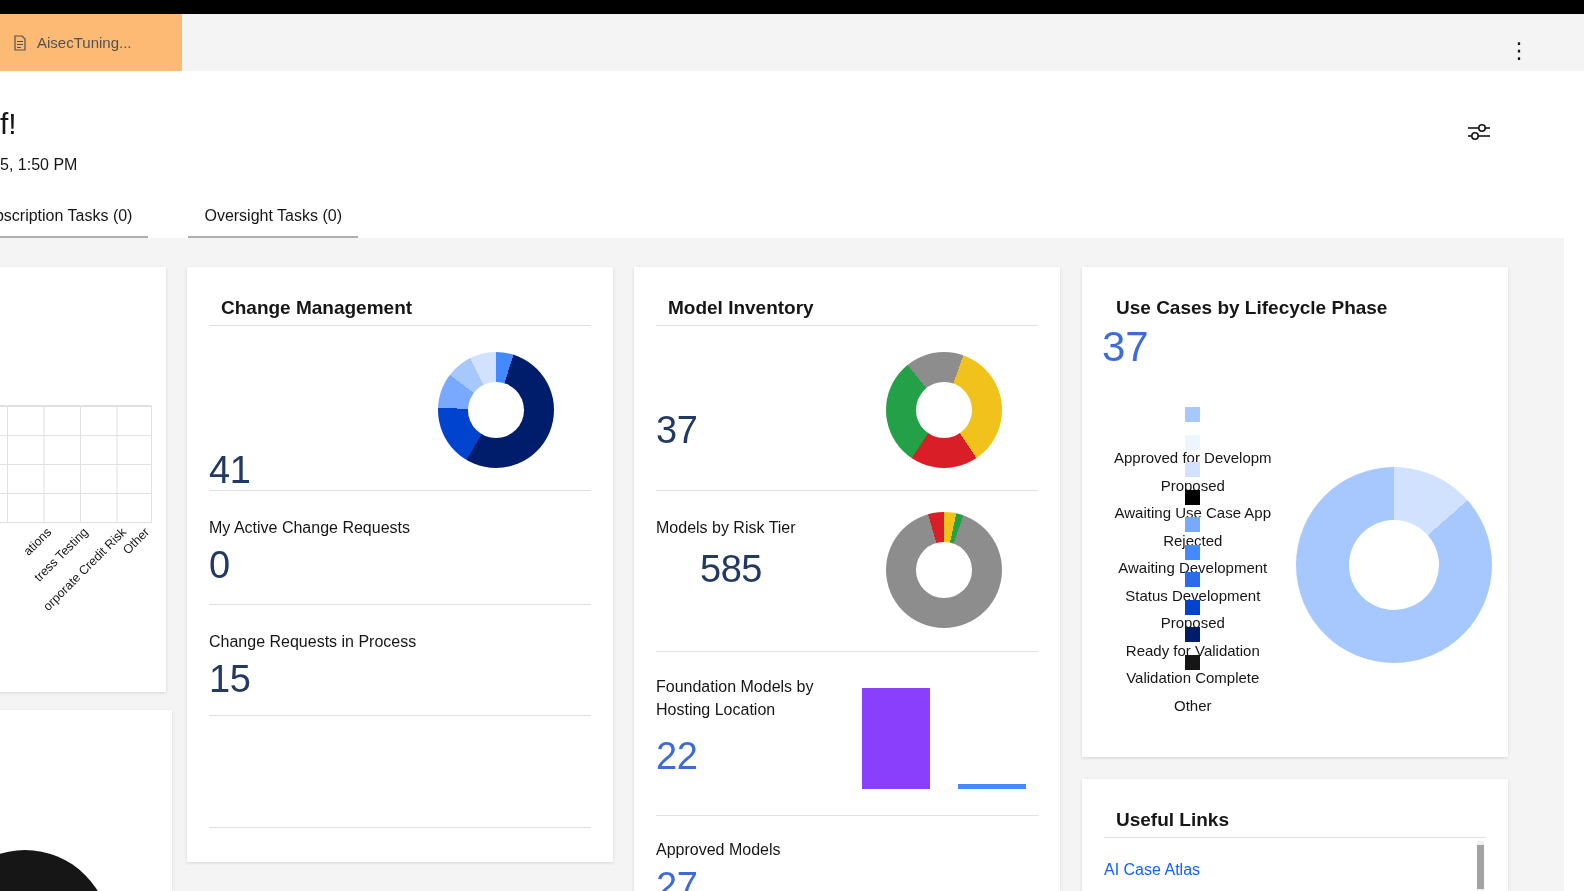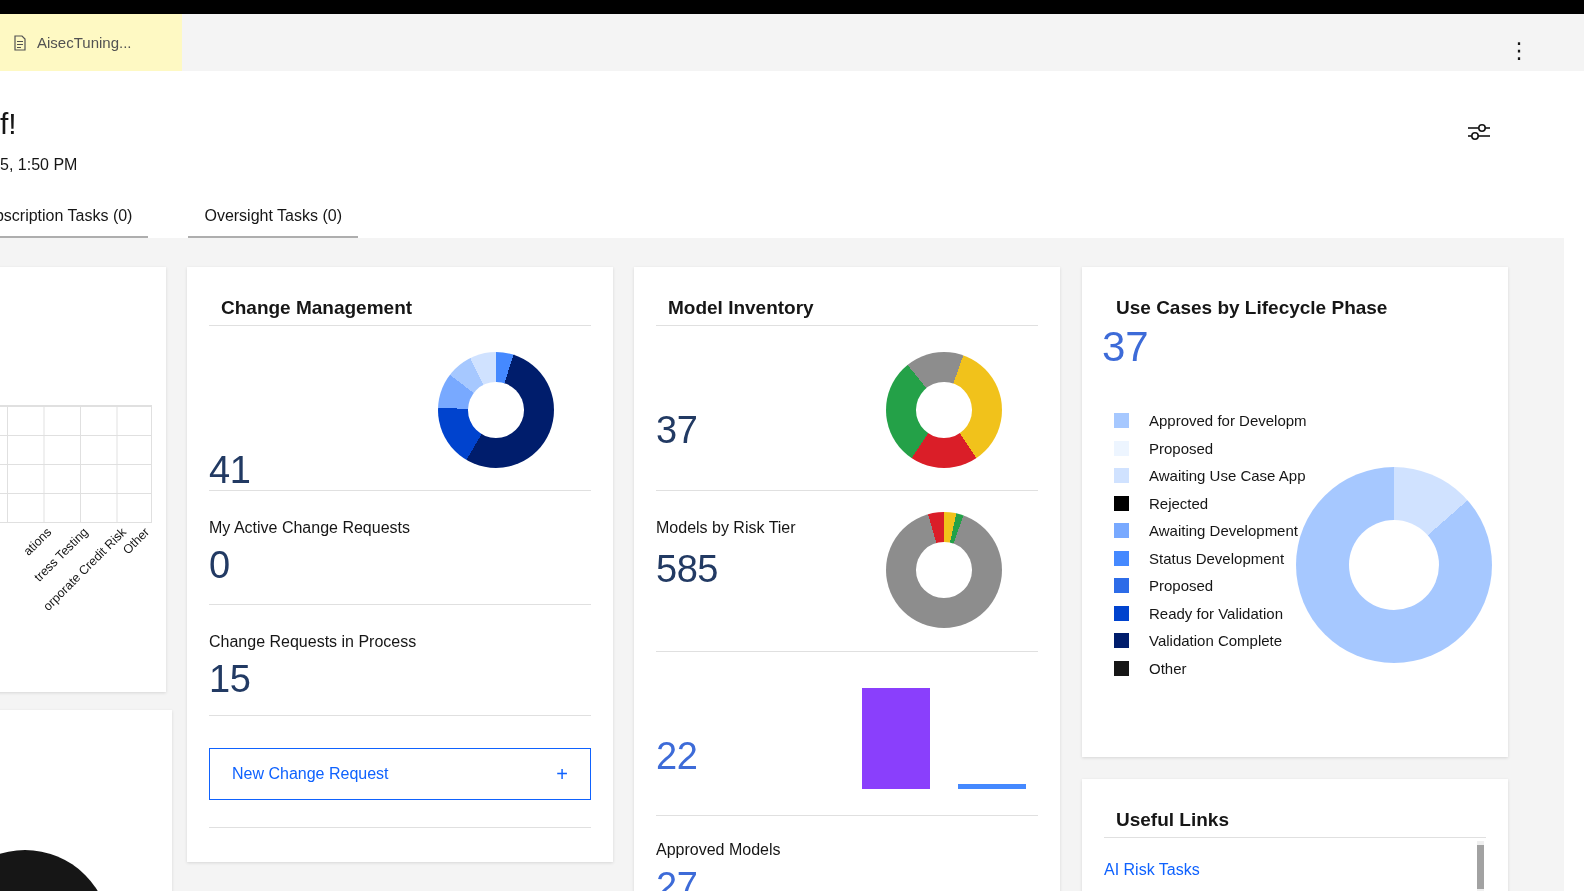--- a/index.html
+++ b/index.html
@@ -1,20 +1,20 @@
 <!DOCTYPE html>
 <html><head>
 <meta charset="utf-8">
 <style>
   html,body{margin:0;padding:0;}
   body{width:1584px;height:891px;position:relative;overflow:hidden;background:#fff;
        font-family:"Liberation Sans",sans-serif;color:#161616;}
   .topbar{position:absolute;left:0;top:0;width:1584px;height:14px;background:#000;}
   .tabstrip{position:absolute;left:0;top:14px;width:1584px;height:57px;background:#f4f4f4;}
-  .browser-tab{position:absolute;left:0;top:0;width:182px;height:57px;background:#fef9c3;
+  .browser-tab{position:absolute;left:0;top:0;width:182px;height:57px;background:#fdba74;
        display:flex;align-items:center;gap:9px;padding:16px 12px;box-sizing:border-box;
        color:#525252;font-size:15px;cursor:pointer;}
   .kebab{position:absolute;left:1508px;top:40px;font-size:22px;color:#161616;cursor:pointer;line-height:1;}
   .app-header{position:absolute;left:0;top:71px;width:1584px;height:167px;background:#fff;}
   .greeting{position:absolute;left:0;top:36px;font-size:30px;font-weight:400;}
   .timestamp{position:absolute;left:0;top:85px;font-size:16px;}
   .filter-btn{position:absolute;left:1462px;top:46px;width:34px;height:32px;background:none;border:none;cursor:pointer;padding:0;}
   .nav-tabs{position:absolute;left:-30px;bottom:0;display:flex;}
   .nav-tab{padding:0 16px 11px;font-size:16px;color:#161616;border-bottom:2px solid #aeaeae;
        margin-right:40px;cursor:pointer;white-space:nowrap;}
@@ -39,21 +39,21 @@
   .donut-cut{left:200px;top:140px;width:170px;height:170px;}
   .donut-cut::after{inset:30%;}
   .cta-button{position:absolute;left:22px;top:481px;width:382px;height:52px;background:#fff;
        border:1px solid #0f62fe;color:#0f62fe;font-size:16px;font-family:inherit;
        display:flex;align-items:center;justify-content:space-between;padding:0 22px;cursor:pointer;box-sizing:border-box;}
   .cta-plus{font-size:20px;font-weight:400;}
   .bars{position:absolute;left:228px;top:421px;width:172px;height:101px;display:flex;align-items:flex-end;gap:28px;}
   .mini-bar{width:68px;}
   .lc-total{position:absolute;left:20px;top:56px;font-size:42px;font-weight:400;cursor:pointer;}
   .legend{position:absolute;left:32px;top:140px;z-index:2;}
-  .legend-row{display:flex;align-items:center;gap:20px;height:27.5px;cursor:pointer;}
+  .legend-row{display:flex;align-items:center;gap:27px;height:27.5px;cursor:pointer;flex-direction:column;}
   .swatch{width:15px;height:15px;flex:0 0 15px;}
   .legend-label{font-size:15px;color:#161616;white-space:nowrap;}
   .links-wrap{position:absolute;left:22px;top:82px;}
   .useful-link{display:block;font-size:16px;color:#0f62fe;text-decoration:none;margin-bottom:14px;}
   .mini-scroll-track{position:absolute;right:24px;top:62px;bottom:0;width:7px;background:#efefef;}
   .mini-scroll-thumb{position:absolute;right:24px;top:66px;width:7px;height:44px;background:#a2a2a2;cursor:pointer;}
   .grid{position:absolute;left:120px;top:138px;width:290px;height:116px;
        border:1px solid #e0e0e0;
        background-image:linear-gradient(to right,#e0e0e0 1px,transparent 1px),
                         linear-gradient(to bottom,#e0e0e0 1px,transparent 1px);
@@ -122,40 +122,37 @@
 
   <div class="divider" style="top:223px"></div>
   <div class="metric-label" style="top:249px;">My Active Change Requests</div>
   <div class="metric-value" style="top: 277px; color: rgb(34, 58, 99);">0</div>
 
   <div class="divider" style="top:337px"></div>
   <div class="metric-label" style="top:363px;">Change Requests in Process</div>
   <div class="metric-value" style="top: 391px; color: rgb(34, 58, 99);">15</div>
 
   <div class="divider" style="top:448px"></div>
-  <button class="cta-button">
-    <span>New Change Request</span>
-    <span class="cta-plus">+</span>
-  </button>
   <div class="divider" style="top:560px"></div>
 </section>
 
 <section class="card" id="card-mi">
   <h3 class="card-title">Model Inventory</h3>
   <div class="divider" style="top:58px"></div>
 
   <div class="metric-value" style="top: 142px; color: rgb(34, 58, 99);">37</div>
   <div class="donut d116" style="left: 252px; top: 85px; background: conic-gradient(rgb(141, 141, 141) 0deg, rgb(141, 141, 141) 19.4595deg, rgb(241, 194, 27) 19.4595deg, rgb(241, 194, 27) 145.946deg, rgb(218, 30, 40) 145.946deg, rgb(218, 30, 40) 214.054deg, rgb(36, 161, 72) 214.054deg, rgb(36, 161, 72) 321.081deg, rgb(141, 141, 141) 321.081deg, rgb(141, 141, 141) 360deg);"></div>
 
   <div class="divider" style="top:223px"></div>
   <div class="metric-label" style="top:249px;">Models by Risk Tier</div>
-  <div class="metric-value" style="top: 281px; color: rgb(34, 58, 99);">585</div>
+  <div class="metric-value" style="top: 281px; color: rgb(34, 58, 99); margin-left: 44px;">585</div>
   <div class="donut d116" style="left: 252px; top: 245px; background: conic-gradient(rgb(241, 194, 27) 0deg, rgb(241, 194, 27) 12.3077deg, rgb(36, 161, 72) 12.3077deg, rgb(36, 161, 72) 19.6923deg, rgb(141, 141, 141) 19.6923deg, rgb(141, 141, 141) 344deg, rgb(218, 30, 40) 344deg, rgb(218, 30, 40) 360deg);"></div>
 
   <div class="divider" style="top:384px"></div>
+  <div class="metric-label" style="top:408px;width:170px;">Foundation Models by Hosting Location</div>
   <div class="metric-value" style="top: 468px; color: rgb(61, 107, 216);">22</div>
   <div class="bars">
       <div class="mini-bar" style="height: 101px; background: rgb(138, 63, 252);"></div>
       <div class="mini-bar" style="height: 5px; background: rgb(69, 137, 255);"></div>
     </div>
 
   <div class="divider" style="top:548px"></div>
   <div class="metric-label" style="top:571px;">Approved Models</div>
   <div class="metric-value" style="top: 598px; color: rgb(61, 107, 216);">27</div>
 </section>
@@ -205,17 +202,17 @@
         <span class="legend-label">Other</span>
       </div>
     </div>
   <div class="donut donut-lg" style="background: conic-gradient(rgb(208, 226, 255) 0deg, rgb(208, 226, 255) 48.6486deg, rgb(166, 200, 255) 48.6486deg, rgb(166, 200, 255) 360deg);"></div>
 </section>
 
 <section class="card" id="card-ul">
   <h3 class="card-title">Useful Links</h3>
   <div class="divider" style="top:58px"></div>
   <div class="links-wrap">
-      <a class="useful-link" href="#">AI Risk Tasks</a>
+      <a class="useful-link" href="#">AI Case Atlas</a>
     </div>
   <div class="mini-scroll-track"></div>
   <div class="mini-scroll-thumb"></div>
 </section>
 
 </body></html>

